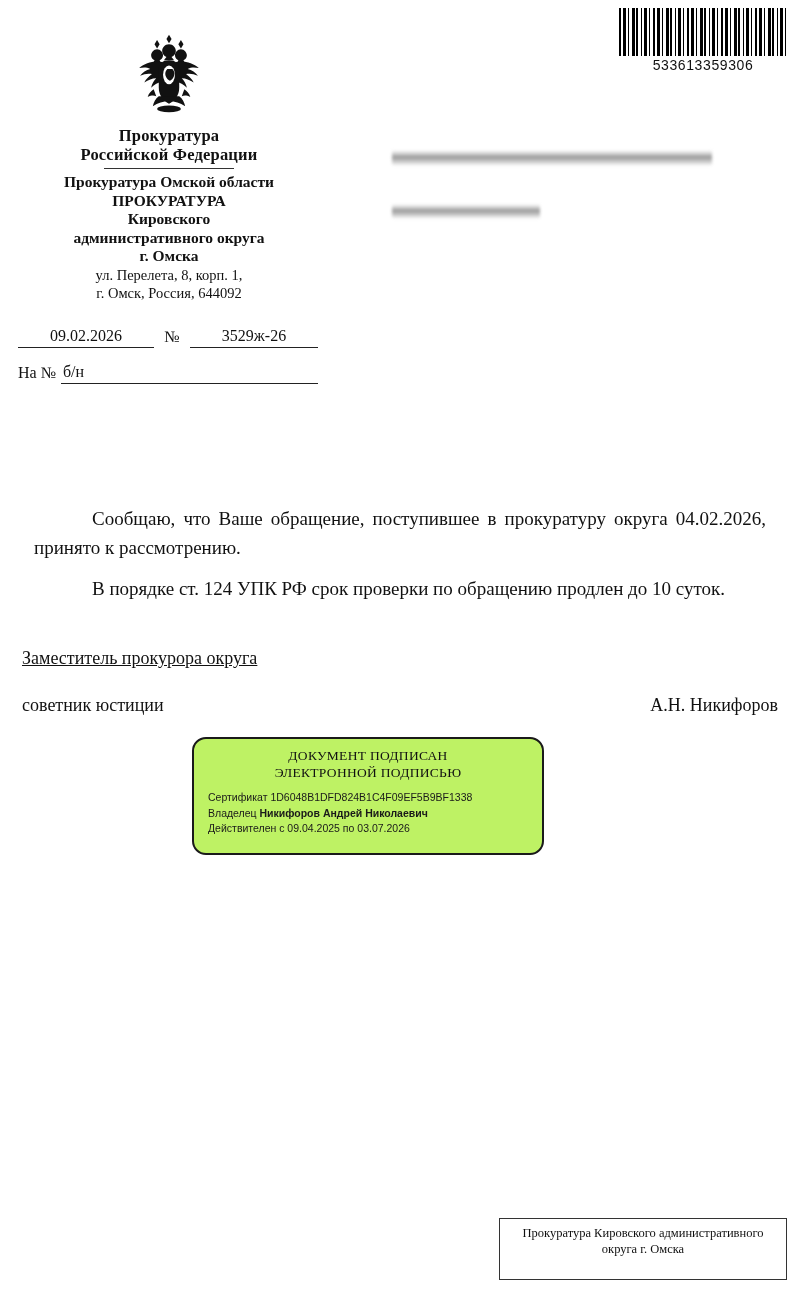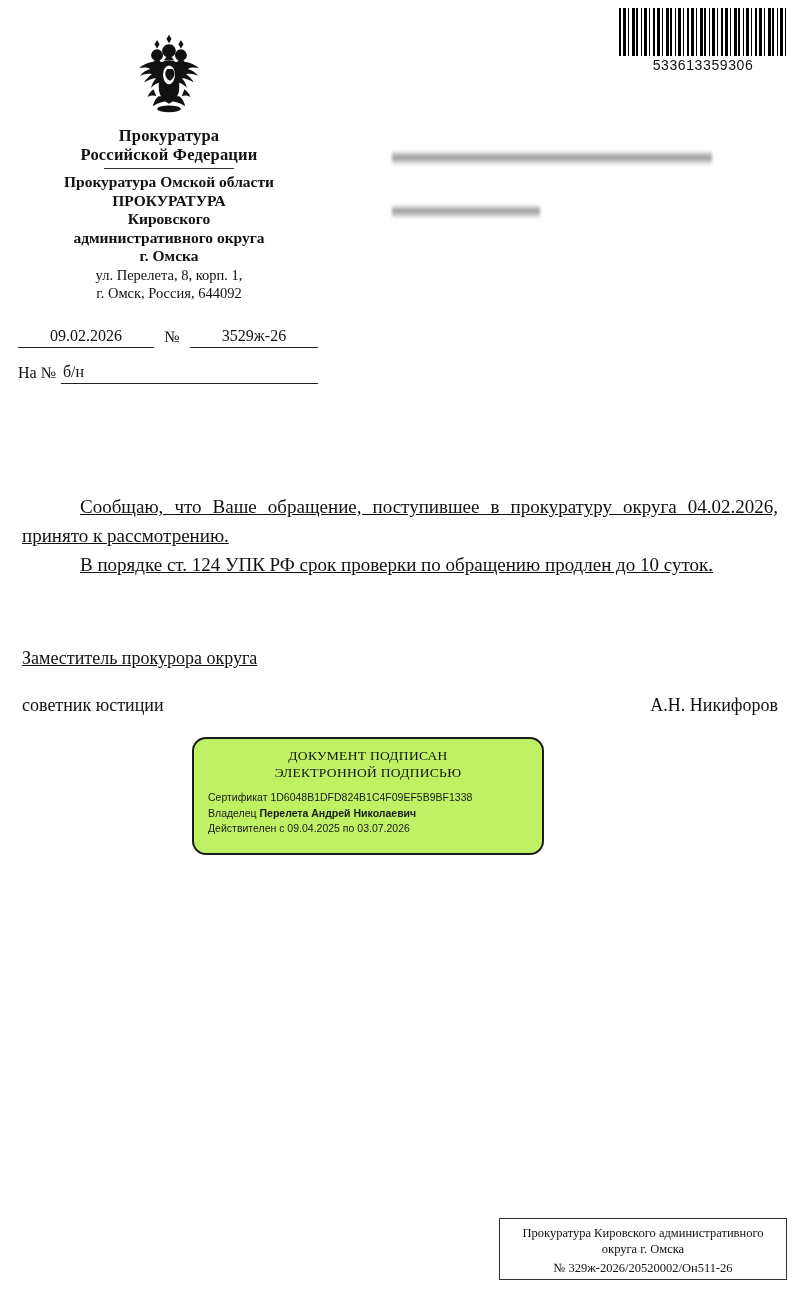--- a/index.html
+++ b/index.html
@@ -163,23 +163,22 @@
   .body-text {
     position: absolute;
     top: 492px;
     left: 22px;
     width: 756px;
     font-size: 19px;
     line-height: 29px;
     text-align: justify;
   }
   .body-text p {
-    margin: 0;
+    margin: 12px;
     text-indent: 58px;
-    text-decoration: underline;
   }
 
   
   .sig {
     position: absolute;
     top: 648px;
     left: 22px;
     width: 756px;
     font-size: 18px;
   }
@@ -324,33 +323,29 @@
       <div>ДОКУМЕНТ ПОДПИСАН</div>
       <div>ЭЛЕКТРОННОЙ ПОДПИСЬЮ</div>
     </div>
     <div class="esign-details">
       <div class="esign-cert">
         <span class="lbl">Сертификат</span>
         <span class="val">1D6048B1DFD824B1C4F09EF5B9BF1338</span>
       </div>
       <div class="esign-owner">
         <span class="lbl">Владелец</span>
-        <span class="val">Перелета Андрей Николаевич</span>
+        <span class="val">Никифоров Андрей Николаевич</span>
       </div>
       <div class="esign-valid">
         <span class="lbl">Действителен с</span>
         <span class="val">09.04.2025</span>
         <span class="val">по</span>
         <span class="val">03.07.2026</span>
       </div>
     </div>
   </div>
 
   <div class="bottom-stamp">
     <div>Прокуратура Кировского административного</div>
     <div>округа г. Омска</div>
-    <div class="num">
-      <span class="sym">№</span>
-      <span>329ж-2026/20520002/Он511-26</span>
-    </div>
   </div>
 
 </div>
 
 </body></html>

